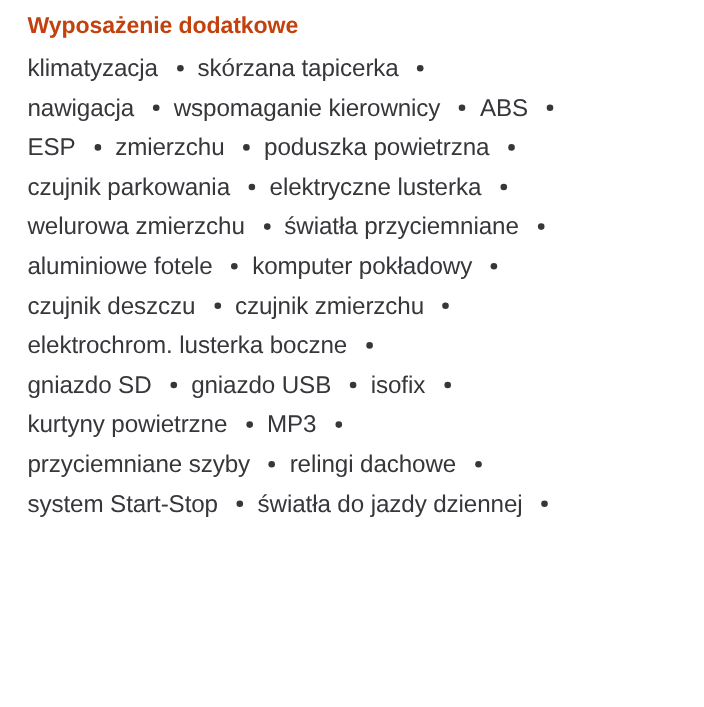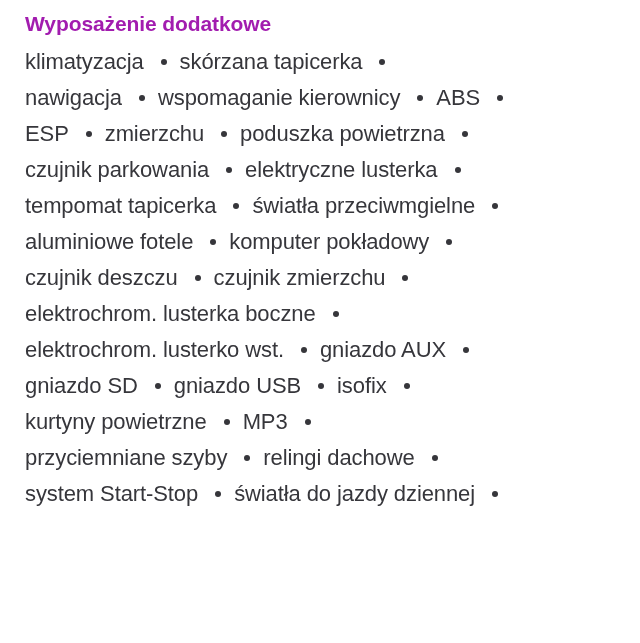--- a/index.html
+++ b/index.html
@@ -18,21 +18,21 @@
     .section {
       position: absolute;
       left: 25px;
       top: 9px;
       right: 0;
     }
     .heading {
       font-weight: bold;
       font-size: 21px;
       line-height: 30px;
-      color: #a21caf;
+      color: #c2410c;
       margin: 0;
       letter-spacing: -0.1px;
     }
     .rows {
       margin-top: 5px;
     }
     .row {
       font-size: 22px;
       line-height: 36px;
       height: 36px;
@@ -57,23 +57,22 @@
 </head>
 <body>
 
 <div class="section">
   <h2 class="heading">Wyposażenie dodatkowe</h2>
   <div class="rows" id="rows">
       <div class="row"><span class="item">klimatyzacja</span><span class="sep"></span><span class="item">skórzana tapicerka</span><span class="sep"></span></div>
       <div class="row"><span class="item">nawigacja</span><span class="sep"></span><span class="item">wspomaganie kierownicy</span><span class="sep"></span><span class="item">ABS</span><span class="sep"></span></div>
       <div class="row"><span class="item">ESP</span><span class="sep"></span><span class="item">zmierzchu</span><span class="sep"></span><span class="item">poduszka powietrzna</span><span class="sep"></span></div>
       <div class="row"><span class="item">czujnik parkowania</span><span class="sep"></span><span class="item">elektryczne lusterka</span><span class="sep"></span></div>
-      <div class="row"><span class="item">tempomat tapicerka</span><span class="sep"></span><span class="item">światła przeciwmgielne</span><span class="sep"></span></div>
+      <div class="row"><span class="item">welurowa zmierzchu</span><span class="sep"></span><span class="item">światła przyciemniane</span><span class="sep"></span></div>
       <div class="row"><span class="item">aluminiowe fotele</span><span class="sep"></span><span class="item">komputer pokładowy</span><span class="sep"></span></div>
       <div class="row"><span class="item">czujnik deszczu</span><span class="sep"></span><span class="item">czujnik zmierzchu</span><span class="sep"></span></div>
       <div class="row"><span class="item">elektrochrom. lusterka boczne</span><span class="sep"></span></div>
-      <div class="row"><span class="item">elektrochrom. lusterko wst.</span><span class="sep"></span><span class="item">gniazdo AUX</span><span class="sep"></span></div>
       <div class="row"><span class="item">gniazdo SD</span><span class="sep"></span><span class="item">gniazdo USB</span><span class="sep"></span><span class="item">isofix</span><span class="sep"></span></div>
       <div class="row"><span class="item">kurtyny powietrzne</span><span class="sep"></span><span class="item">MP3</span><span class="sep"></span></div>
       <div class="row"><span class="item">przyciemniane szyby</span><span class="sep"></span><span class="item">relingi dachowe</span><span class="sep"></span></div>
       <div class="row"><span class="item">system Start-Stop</span><span class="sep"></span><span class="item">światła do jazdy dziennej</span><span class="sep"></span></div>
     </div>
 </div>
 
 </body></html>

